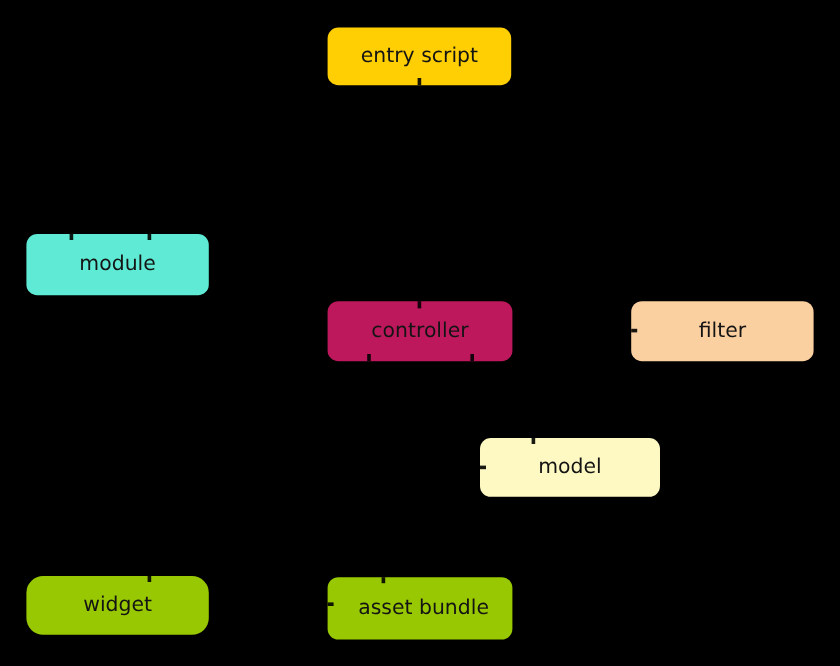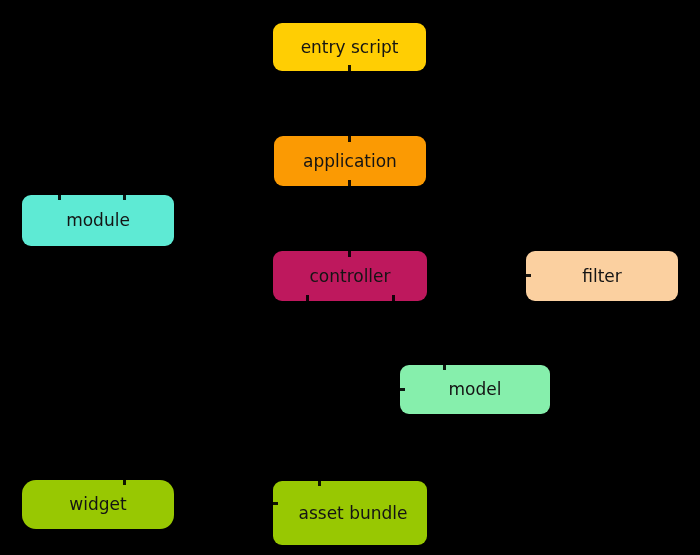--- a/index.html
+++ b/index.html
@@ -35,39 +35,36 @@
     opacity: 0.9;
   }
 </style>
 </head>
 <body>
 
 <div id="canvas" style="width: 700px; height: 555px; background: rgb(0, 0, 0);">
     <div class="node" style="left: 273px; top: 23px; width: 153px; height: 48px; background: rgb(255, 206, 3); color: rgb(20, 20, 20);">
       <span class="node-label">entry script</span>
     </div>
-    <div class="node" style="left: 274px; top: 136px; width: 152px; height: 50px; background: rgb(251, 154, 3); color: rgb(20, 20, 20);">
-      <span class="node-label">application</span>
-    </div>
     <div class="node" style="left: 22px; top: 195px; width: 152px; height: 51px; background: #5eead4; color: rgb(20, 20, 20);">
       <span class="node-label">module</span>
     </div>
     <div class="node" style="left: 273px; top: 251px; width: 154px; height: 50px; background: #be185d; color: rgb(20, 20, 20);">
       <span class="node-label">controller</span>
     </div>
     <div class="node" style="left: 526px; top: 251px; width: 152px; height: 50px; background: rgb(251, 208, 160); color: rgb(20, 20, 20);">
       <span class="node-label">filter</span>
     </div>
-    <div class="node" style="left: 400px; top: 365px; width: 150px; height: 49px; background: #86efac; color: rgb(20, 20, 20);">
+    <div class="node" style="left: 400px; top: 365px; width: 150px; height: 49px; background: #fef9c3; color: rgb(20, 20, 20);">
       <span class="node-label">model</span>
     </div>
     <div class="node" style="left: 22px; top: 480px; width: 152px; height: 49px; background: rgb(152, 200, 2); color: rgb(20, 20, 20); border-radius: 14px;">
       <span class="node-label">widget</span>
     </div>
-    <div class="node" style="left: 273px; top: 481px; width: 154px; height: 64px; background: rgb(152, 200, 2); color: rgb(20, 20, 20); padding-left: 14px;">
+    <div class="node" style="left: 273px; top: 481px; width: 154px; height: 52px; background: rgb(152, 200, 2); color: rgb(20, 20, 20); padding-left: 14px;">
       <span class="node-label">asset bundle</span>
     </div>
     <div class="tick" style="left: 348px; top: 65px; width: 3px; height: 6px; background: rgb(0, 0, 0);"></div>
     <div class="tick" style="left: 348px; top: 136px; width: 3px; height: 6px; background: rgb(0, 0, 0);"></div>
     <div class="tick" style="left: 348px; top: 180px; width: 3px; height: 6px; background: rgb(0, 0, 0);"></div>
     <div class="tick" style="left: 348px; top: 251px; width: 3px; height: 6px; background: rgb(0, 0, 0);"></div>
     <div class="tick" style="left: 306px; top: 295px; width: 3px; height: 6px; background: rgb(0, 0, 0);"></div>
     <div class="tick" style="left: 392px; top: 295px; width: 3px; height: 6px; background: rgb(0, 0, 0);"></div>
     <div class="tick" style="left: 526px; top: 159px; width: 5px; height: 3px; background: rgb(0, 0, 0);"></div>
     <div class="tick" style="left: 526px; top: 274px; width: 5px; height: 3px; background: rgb(0, 0, 0);"></div>

